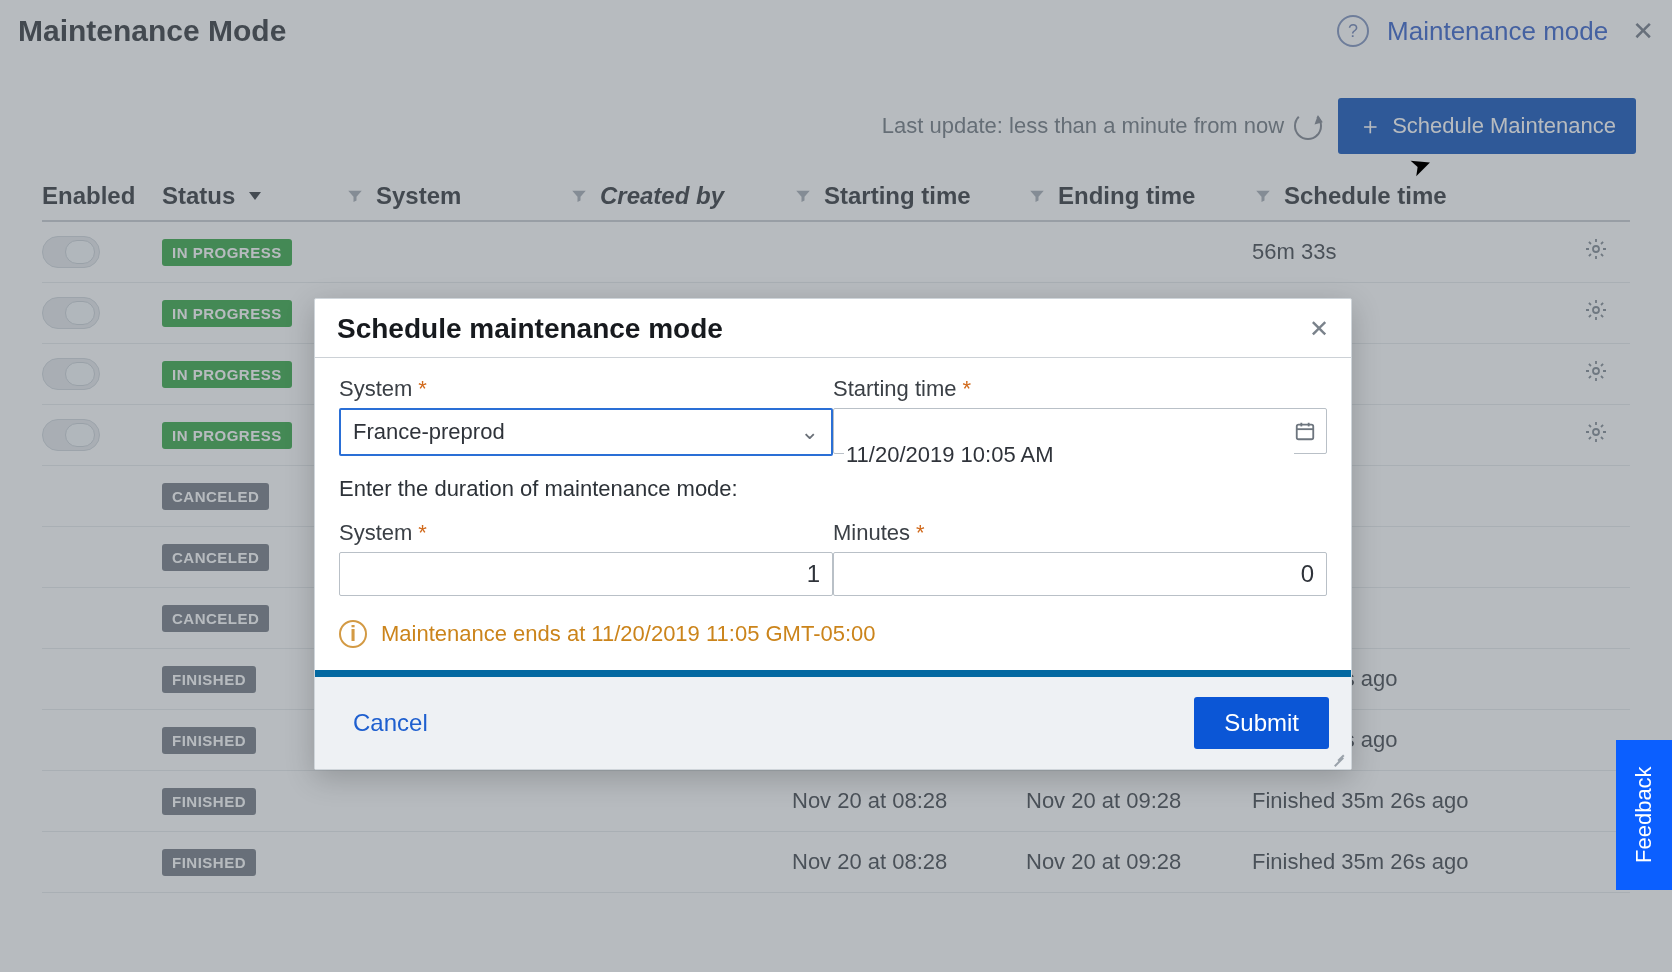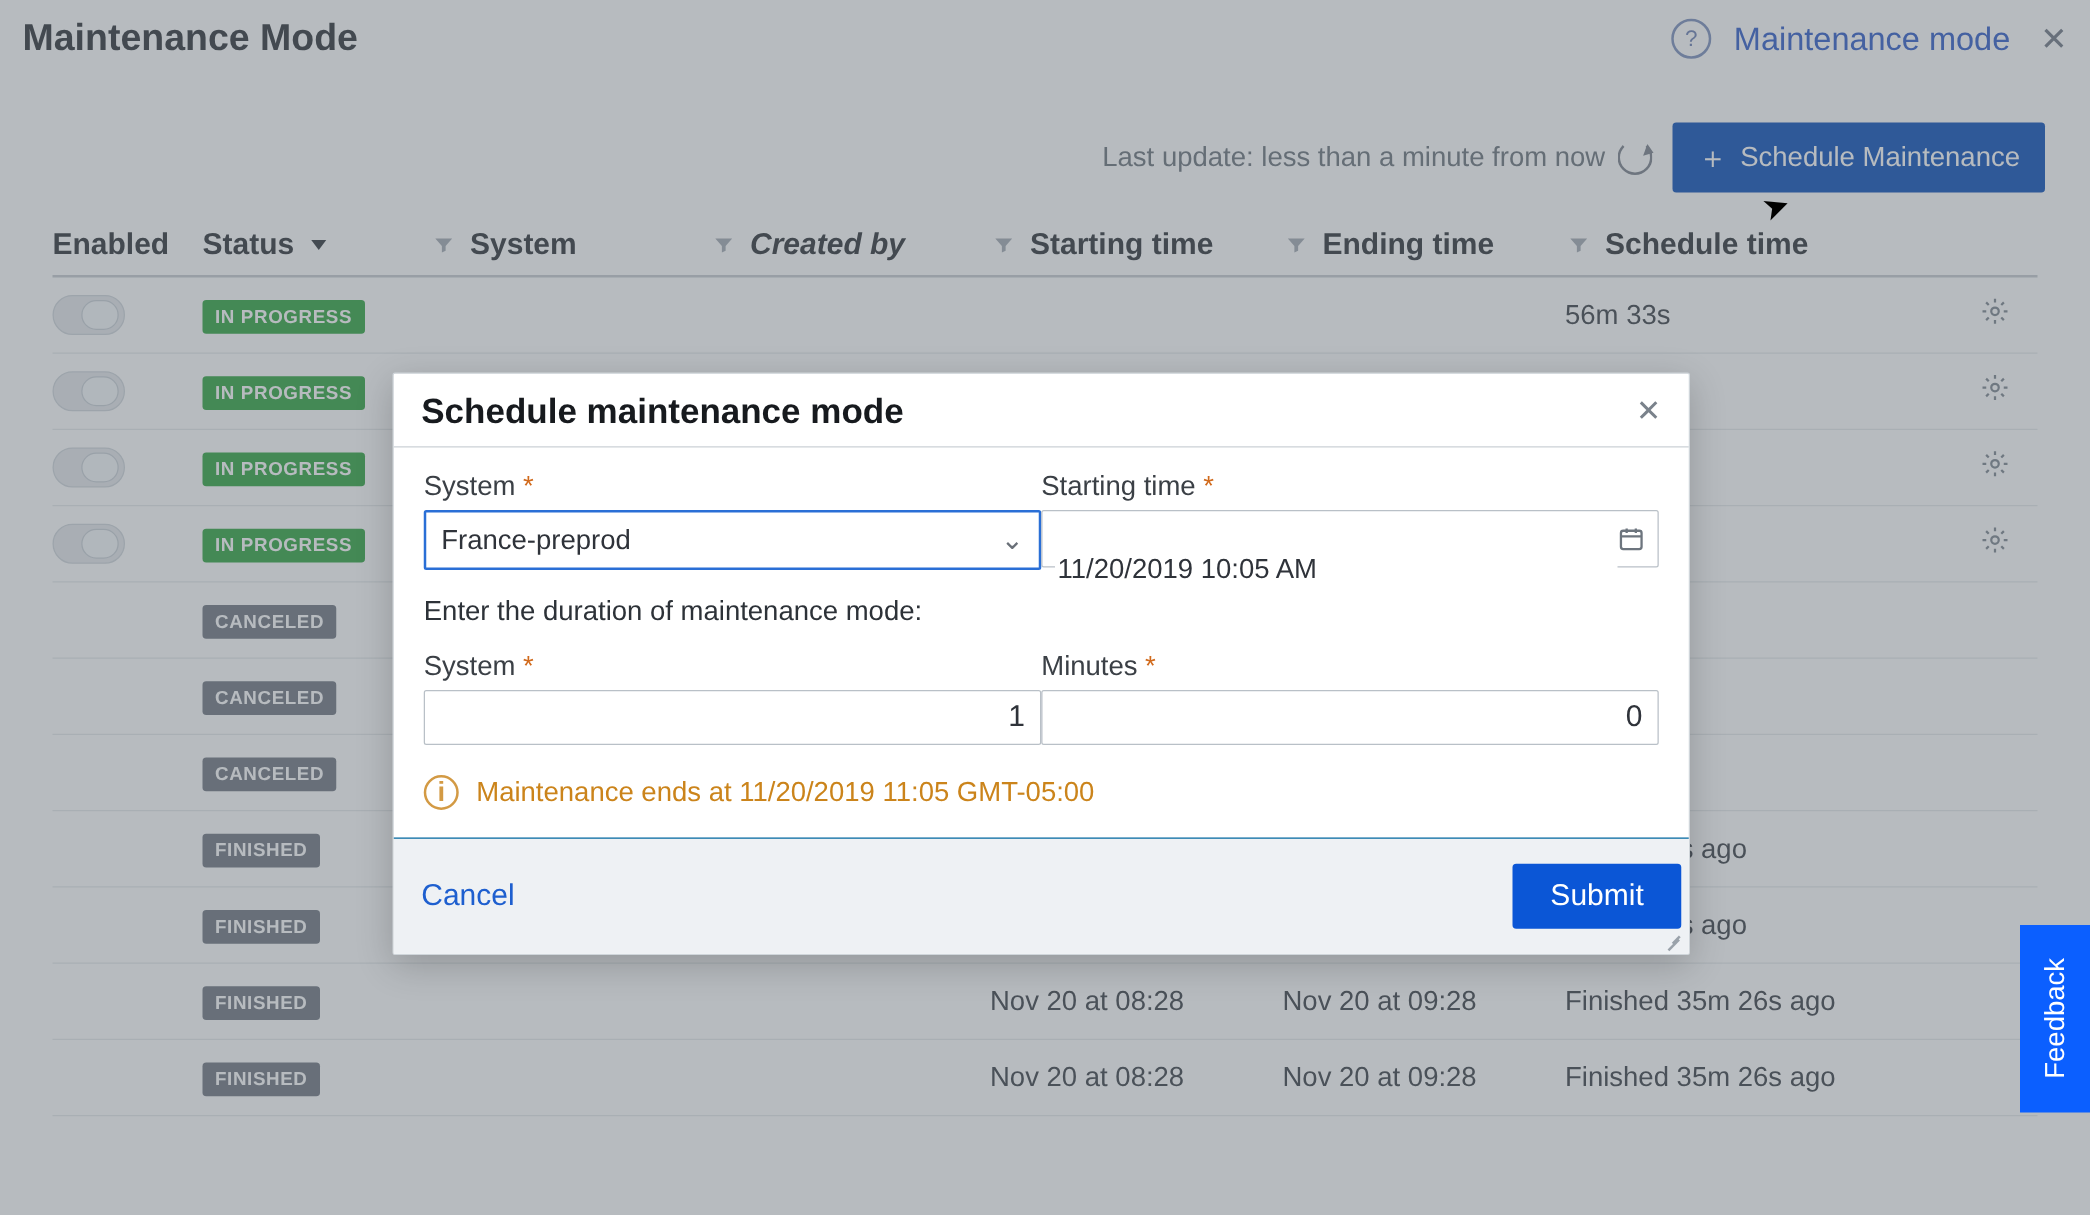--- a/index.html
+++ b/index.html
@@ -75,21 +75,21 @@
   .label{font-size:22px;color:#3b4046;}
   .req{color:#d16a1c;margin-left:6px;}
   .sel{height:44px;border:2px solid #2a6fd6;border-radius:2px;display:flex;align-items:center;justify-content:space-between;padding:0 12px;font-size:22px;color:#2f333a;}
   .sel .chev{color:#6a7078;}
   .inp-wrap{height:44px;border:1px solid #b9c0c7;border-radius:2px;display:flex;align-items:center;justify-content:space-between;padding:0 10px;}
   .inp{border:none;outline:none;font-size:22px;color:#2f333a;flex:1;margin-top:48px;}
   .numinp{height:42px;border:1px solid #b9c0c7;border-radius:2px;padding:0 12px;display:flex;align-items:center;justify-content:flex-end;font-size:24px;color:#2f333a;}
   .duration-title{font-size:22px;color:#2d3238;margin-top:20px;}
   .info-row{display:flex;align-items:center;gap:14px;color:#cb841b;margin-top:24px;font-size:22px;}
   .info-ico{width:24px;height:24px;border:2px solid #d39a44;border-radius:50%;display:flex;align-items:center;justify-content:center;color:#d39a44;font-weight:700;}
-  .m-foot{background:#eef1f4;border-top:1px solid #0369a1;padding:20px 6px;display:flex;align-items:center;justify-content:space-between;}
+  .m-foot{background:#eef1f4;border-top:7px solid #0369a1;padding:20px 22px;display:flex;align-items:center;justify-content:space-between;}
   .btn-cancel{background:transparent;border:none;color:#1e5fcf;font-size:24px;padding:10px 16px;}
   .btn-submit{background:#0b56d6;color:#fff;border:none;font-size:24px;font-weight:400;padding:12px 30px;border-radius:3px;}
   .resize{position:absolute;right:4px;bottom:4px;width:16px;height:16px;}
   .resize::before,.resize::after{content:"";position:absolute;right:2px;bottom:2px;width:12px;height:2px;background:#9aa2aa;transform:rotate(-45deg);}
   .resize::after{width:8px;bottom:6px;right:2px;}
   
   .feedback{position:absolute;right:0;top:740px;width:56px;height:150px;background:#0b5fff;color:#fff;display:flex;align-items:center;justify-content:center;font-size:22px;writing-mode:vertical-rl;transform:rotate(180deg);}
   
   .cursor{position:absolute;left:1410px;top:150px;font-size:26px;color:#000;transform:rotate(-20deg);}
 </style>

